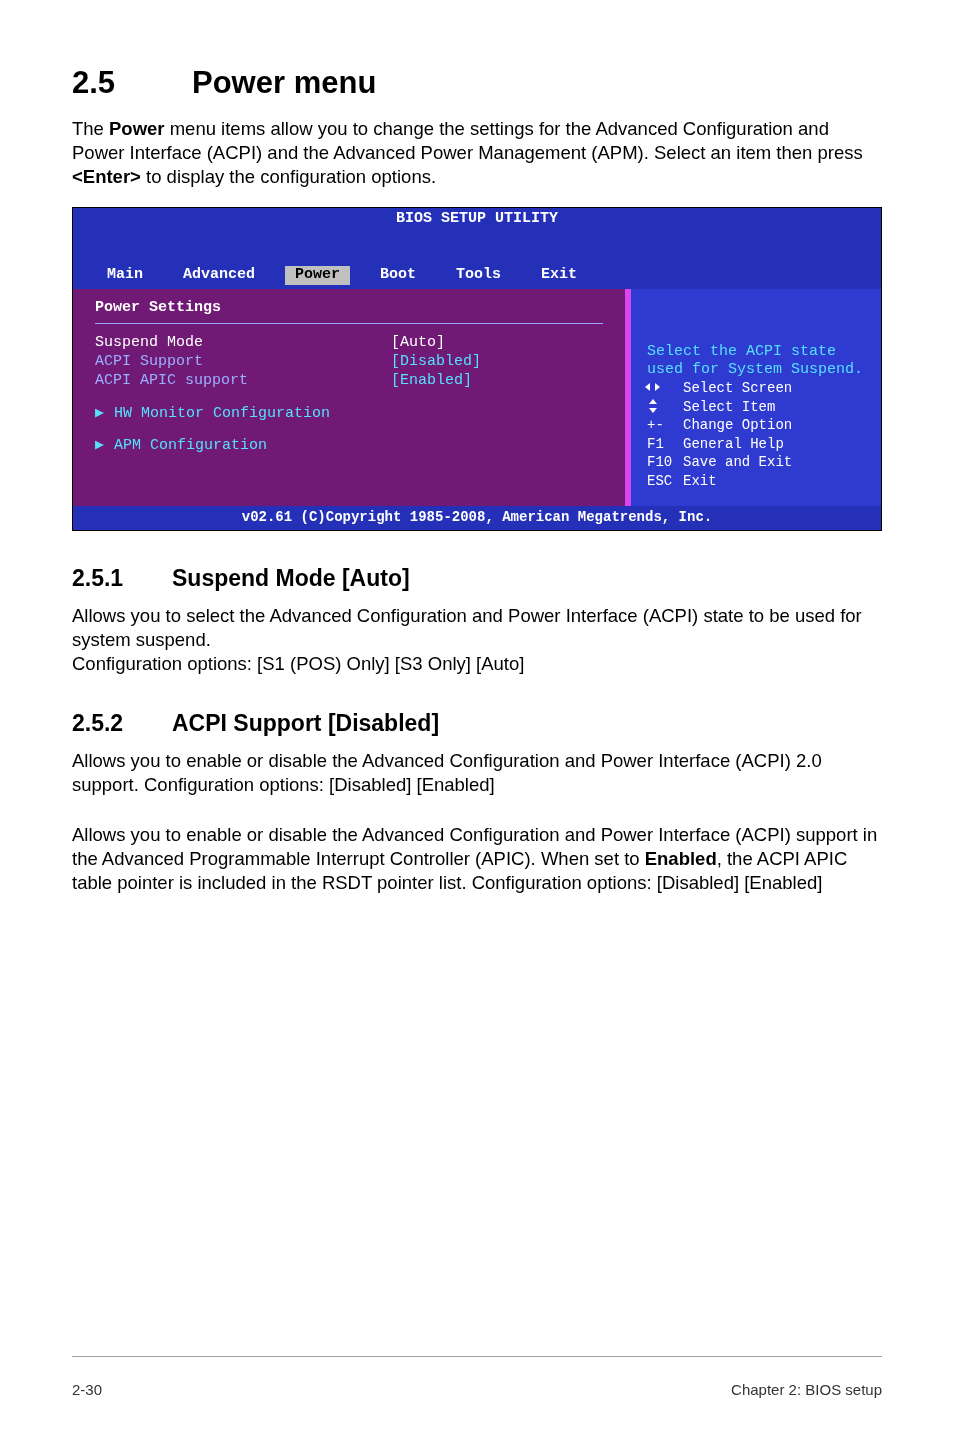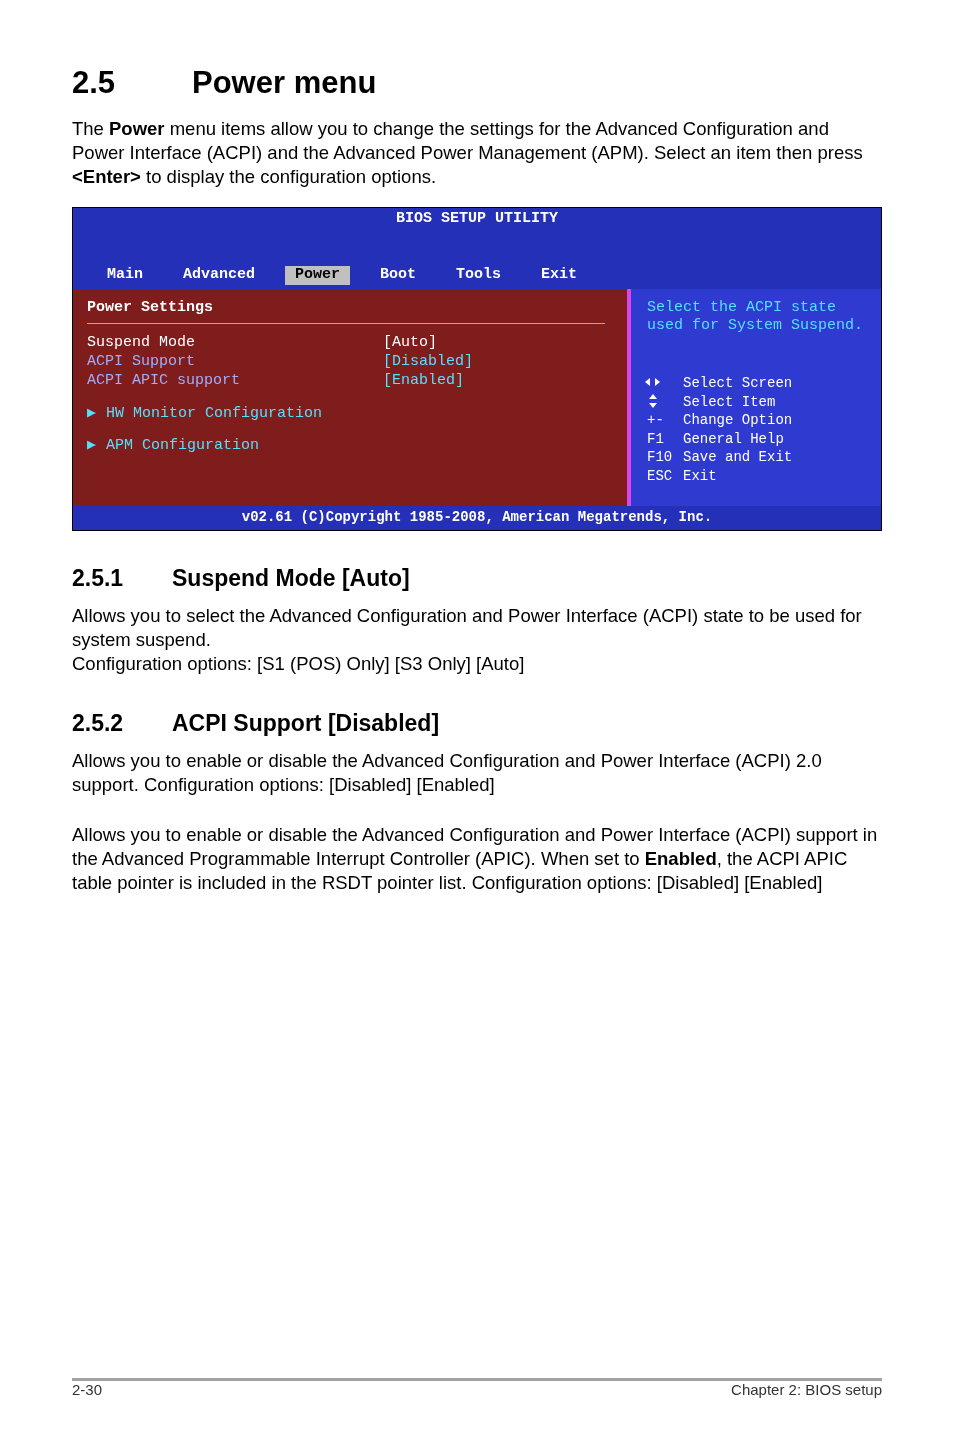--- a/index.html
+++ b/index.html
@@ -52,24 +52,24 @@
       gap: 20px;
       font-weight: bold;
     }
     .bios-menubar .tab { padding: 0 10px; margin-top: 35px; }
     .bios-menubar .tab.active { background: #c0c0c0; color: #000; }
     .bios-body {
       display: flex;
     }
     .bios-left {
       flex: 1;
-      background: #7f1d1d;
-      color: #fff;
-      padding: 10px 22px 50px 14px;
-      border-right: 4px solid #d946ef;
+      background: #701a75;
+      color: #fff;
+      padding: 10px 22px 50px 22px;
+      border-right: 6px solid #d946ef;
     }
     .bios-left .title-row { color: #fff; margin-bottom: 4px; }
     .bios-left hr {
       border: none;
       border-top: 1px solid #9aa5ff;
       margin: 6px 0 10px 0;
     }
     .bios-left .row { display: flex; gap: 36px; }
     .bios-left .row .label { width: 260px; }
     .bios-left .row.sel .label { color: #fff; }
@@ -81,22 +81,21 @@
       margin-top: 14px;
     }
     .bios-left .sub .arrow { color: #55e0ff; margin-right: 10px; }
     .bios-right {
       width: 250px;
       background: #2e3ad0;
       color: #55e0ff;
       padding: 10px 16px 16px 16px;
       display: flex;
       flex-direction: column;
-      justify-content: flex-start;
-      gap: 39px;
+      justify-content: flex-end;
     }
     .bios-right .help { line-height: 1.25; }
     .bios-right .legend { color: #fff; display: grid; grid-template-columns: 36px 1fr; row-gap: 1px; font-size: 14px; }
     .bios-right .legend .k { color: #fff; }
     .bios-footer {
       background: #2430b8;
       color: #fff;
       text-align: center;
       padding: 3px 0;
       font-weight: bold;
@@ -109,22 +108,22 @@
       margin: 8px 0 12px 0;
     }
     h2.subsec .num { display: inline-block; width: 100px; }
     p.body {
       font-size: 18.5px;
       line-height: 1.3;
       margin-bottom: 26px;
     }
     .spacer { flex: 1; }
     .footer {
-      border-top: 3px solid #a3a3a3;
-      padding-top: 0;
+      border-top: 1px solid #a3a3a3;
+      padding-top: 24px;
       display: flex;
       justify-content: space-between;
       font-size: 15px;
       color: #333;
     }
     .updown-icon {
         display: inline-block;
         width: 14px;
         position: relative;
     }

